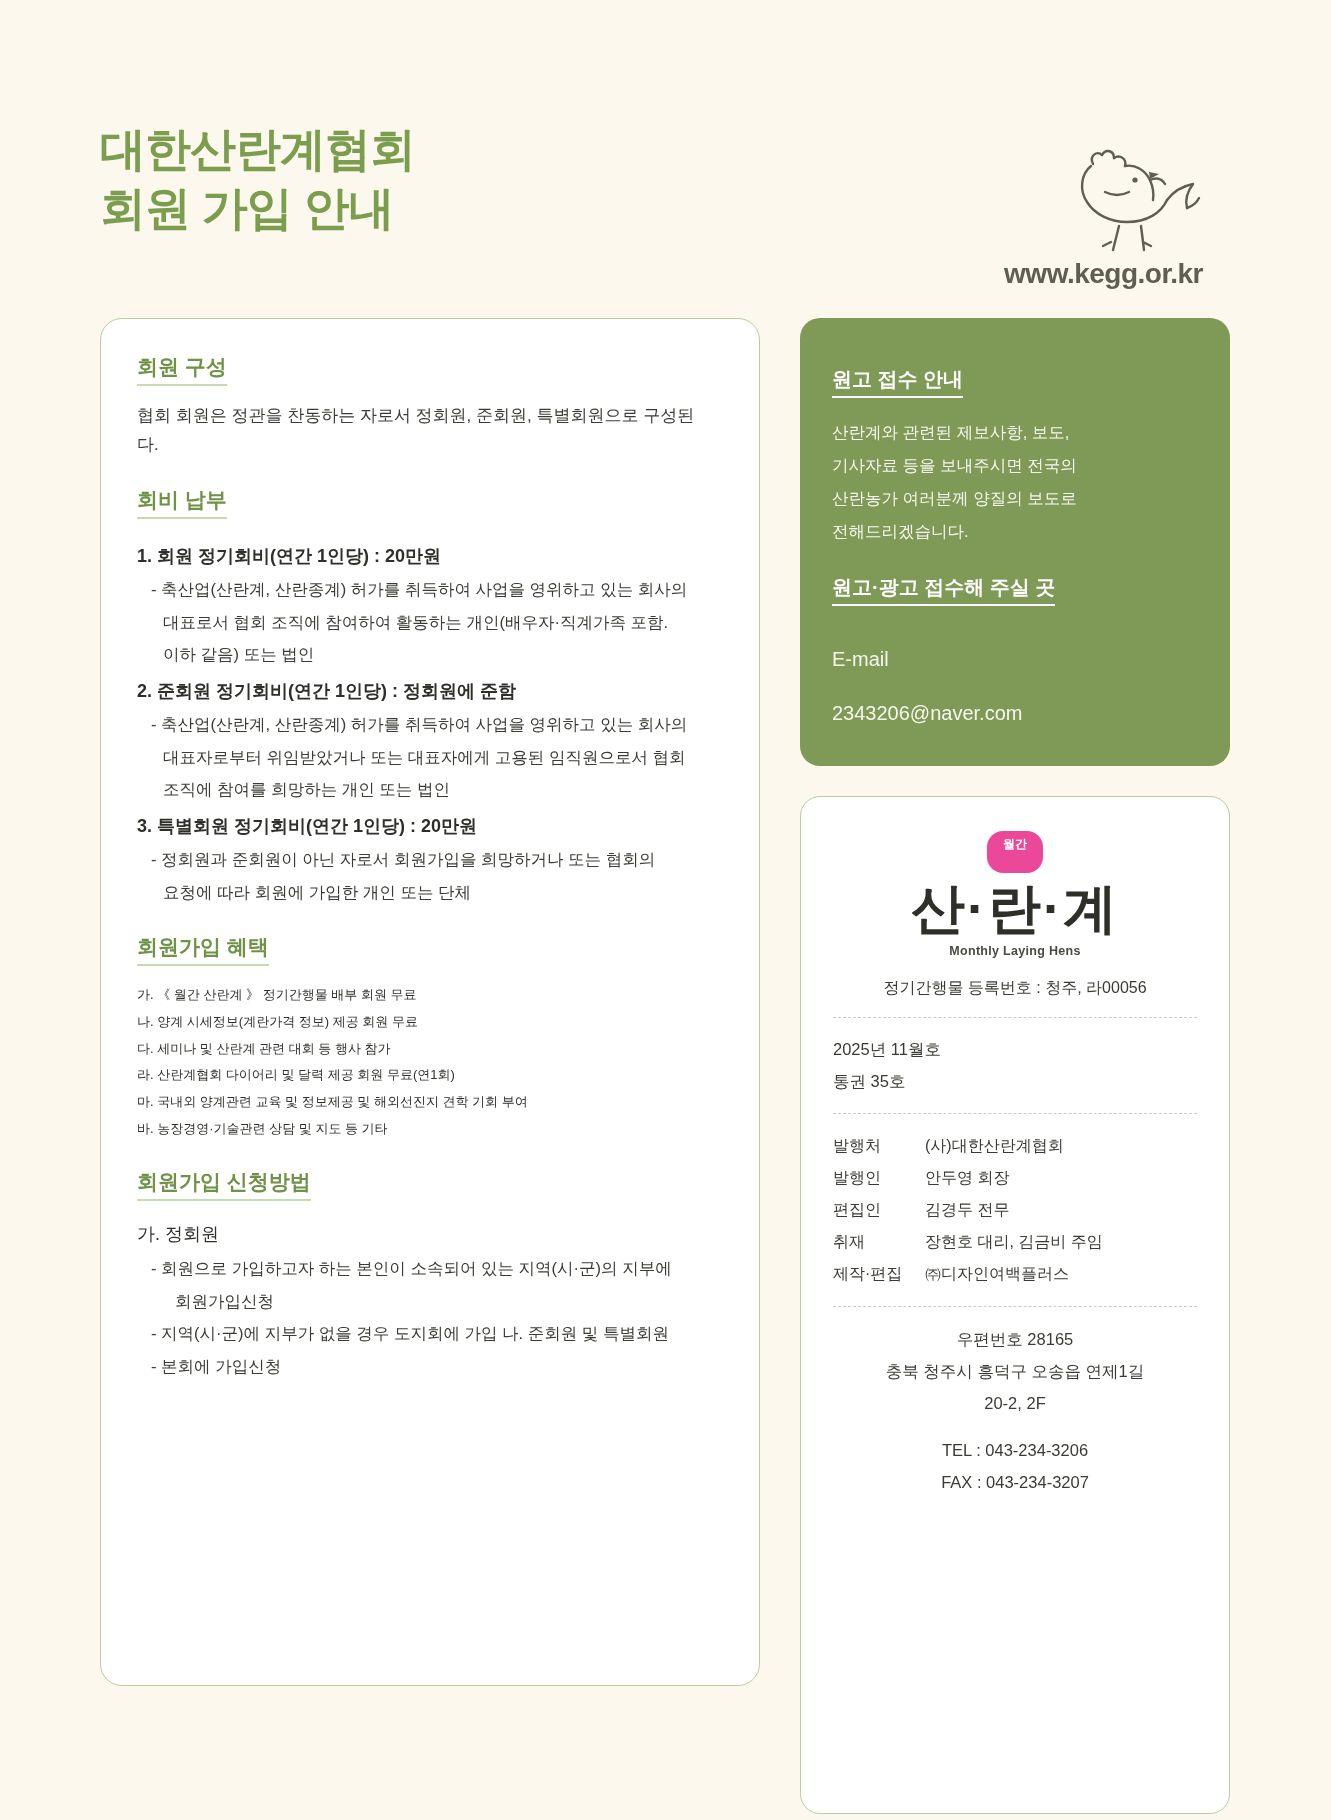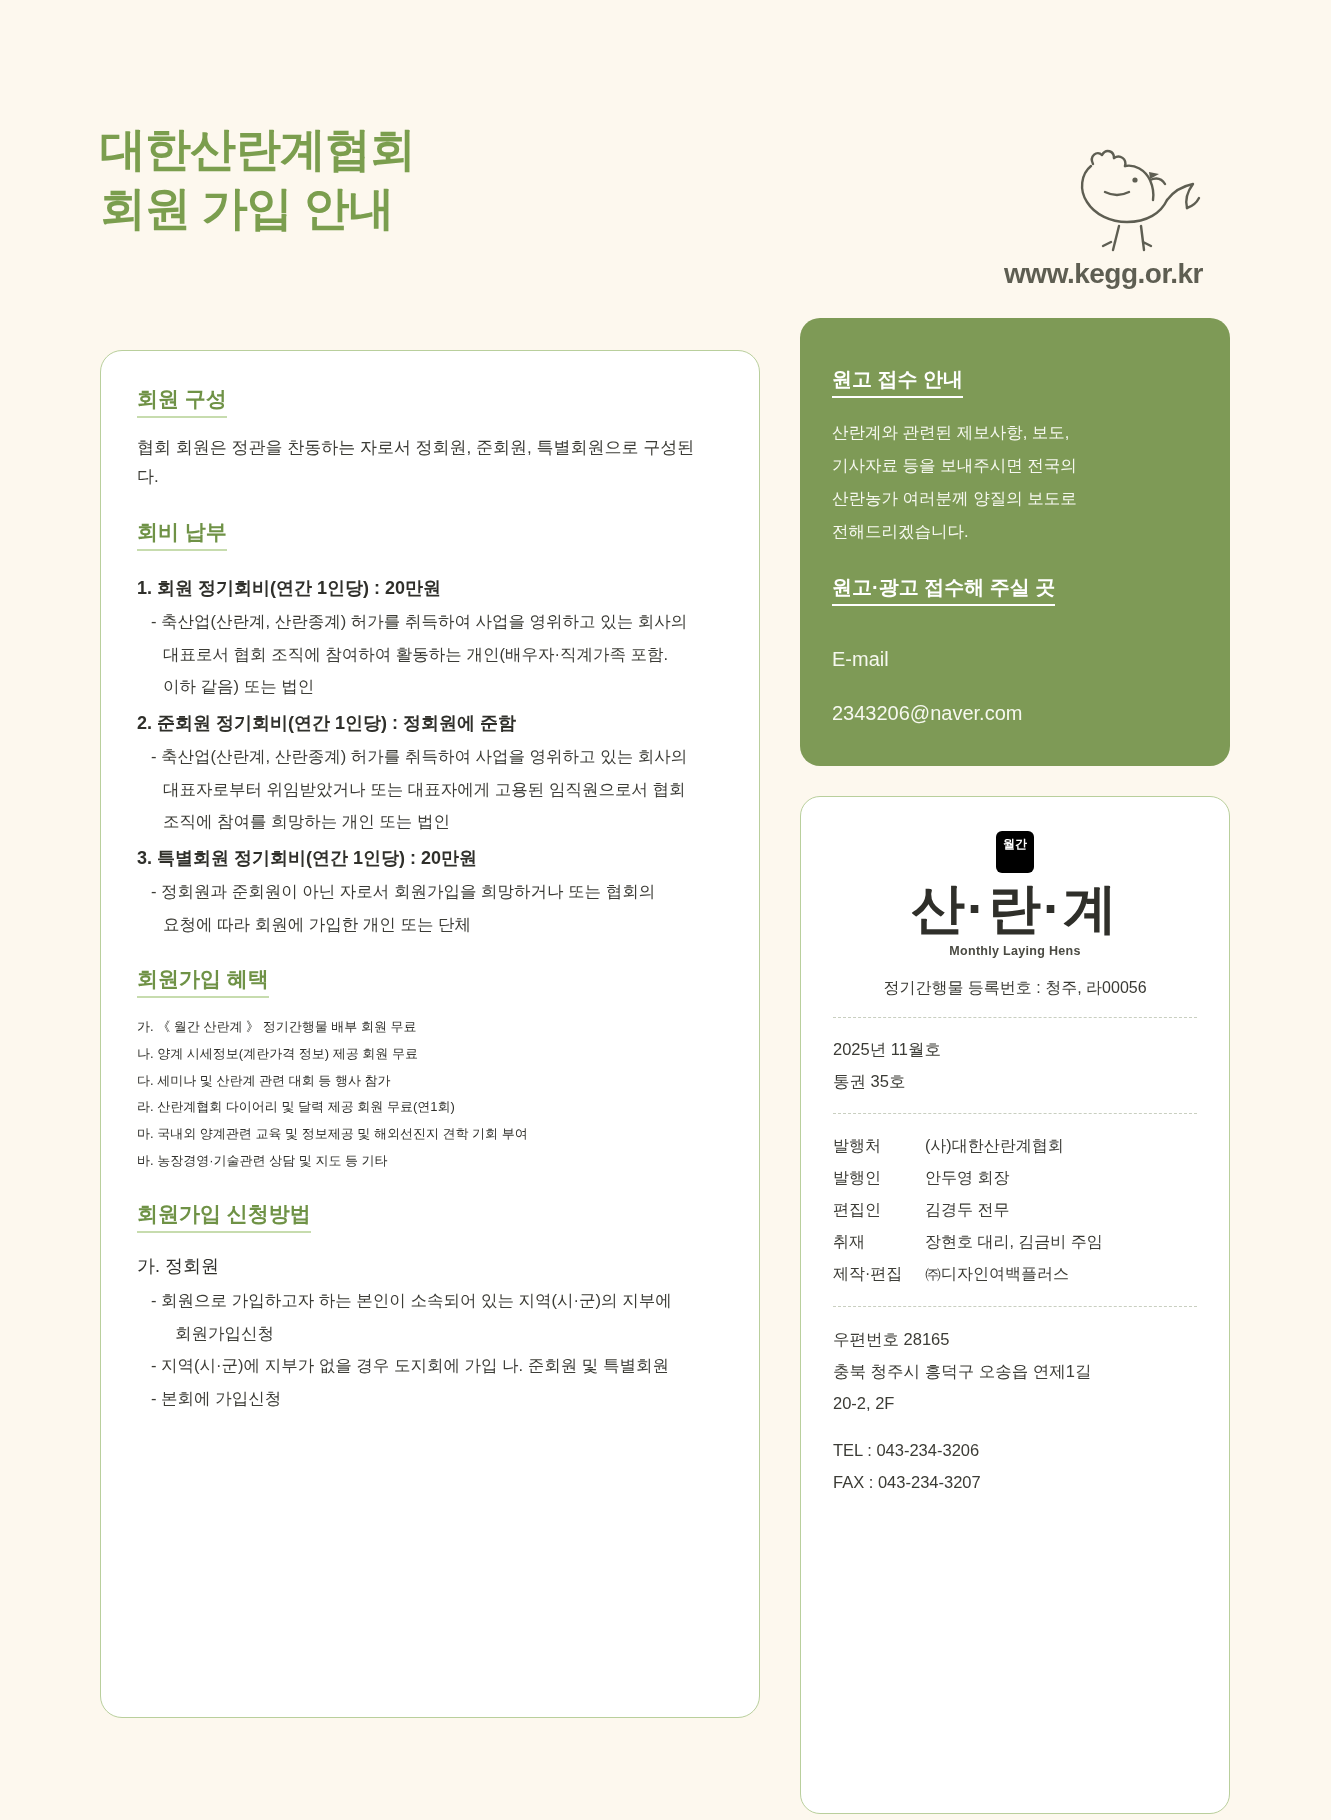--- a/index.html
+++ b/index.html
@@ -56,21 +56,20 @@
   .left-card {
     position: absolute;
     left: 100px;
     top: 318px;
     width: 660px;
     height: 1368px;
     background: #ffffff;
     border: 1.5px solid #b9cf9c;
     border-radius: 22px;
     padding: 34px 48px 20px 36px;
-    margin-top: 32px;
   }
 
   .sec-head {
     font-size: 21px;
     font-weight: bold;
     color: #6f9246;
     display: inline-block;
     border-bottom: 2.5px solid #c7dcae;
     padding-bottom: 3px;
     margin-bottom: 16px;
@@ -159,23 +158,23 @@
     height: 1018px;
     padding: 30px 32px;
   }
 
   .logo-wrap {
     text-align: center;
     margin-top: 4px;
     margin-bottom: 14px;
   }
   .logo-stamp {
-    width: 38px; height: 42px;
-    background: #000000;
-    border-radius: 6px;
+    width: 56px; height: 42px;
+    background: #ec4899;
+    border-radius: 16px;
     margin: 0 auto 6px auto;
     color: #fff;
     font-size: 12px;
     font-weight: bold;
     line-height: 1.15;
     padding-top: 7px;
     letter-spacing: 0;
   }
   .logo-main {
     font-size: 54px;
@@ -212,20 +211,21 @@
     line-height: 2.0;
     color: #3b3b35;
   }
   .staff-label { width: 92px; flex: none; }
   .staff-value { flex: 1; }
 
   .addr-line {
     font-size: 16.5px;
     line-height: 1.95;
     color: #3b3b35;
+    text-align: center;
   }
 </style>
 </head>
 <body>
 
 <div class="page">
 
   <div class="header">
     <div class="title-line">대한산란계협회</div>
     <div class="title-line">회원 가입 안내</div>

